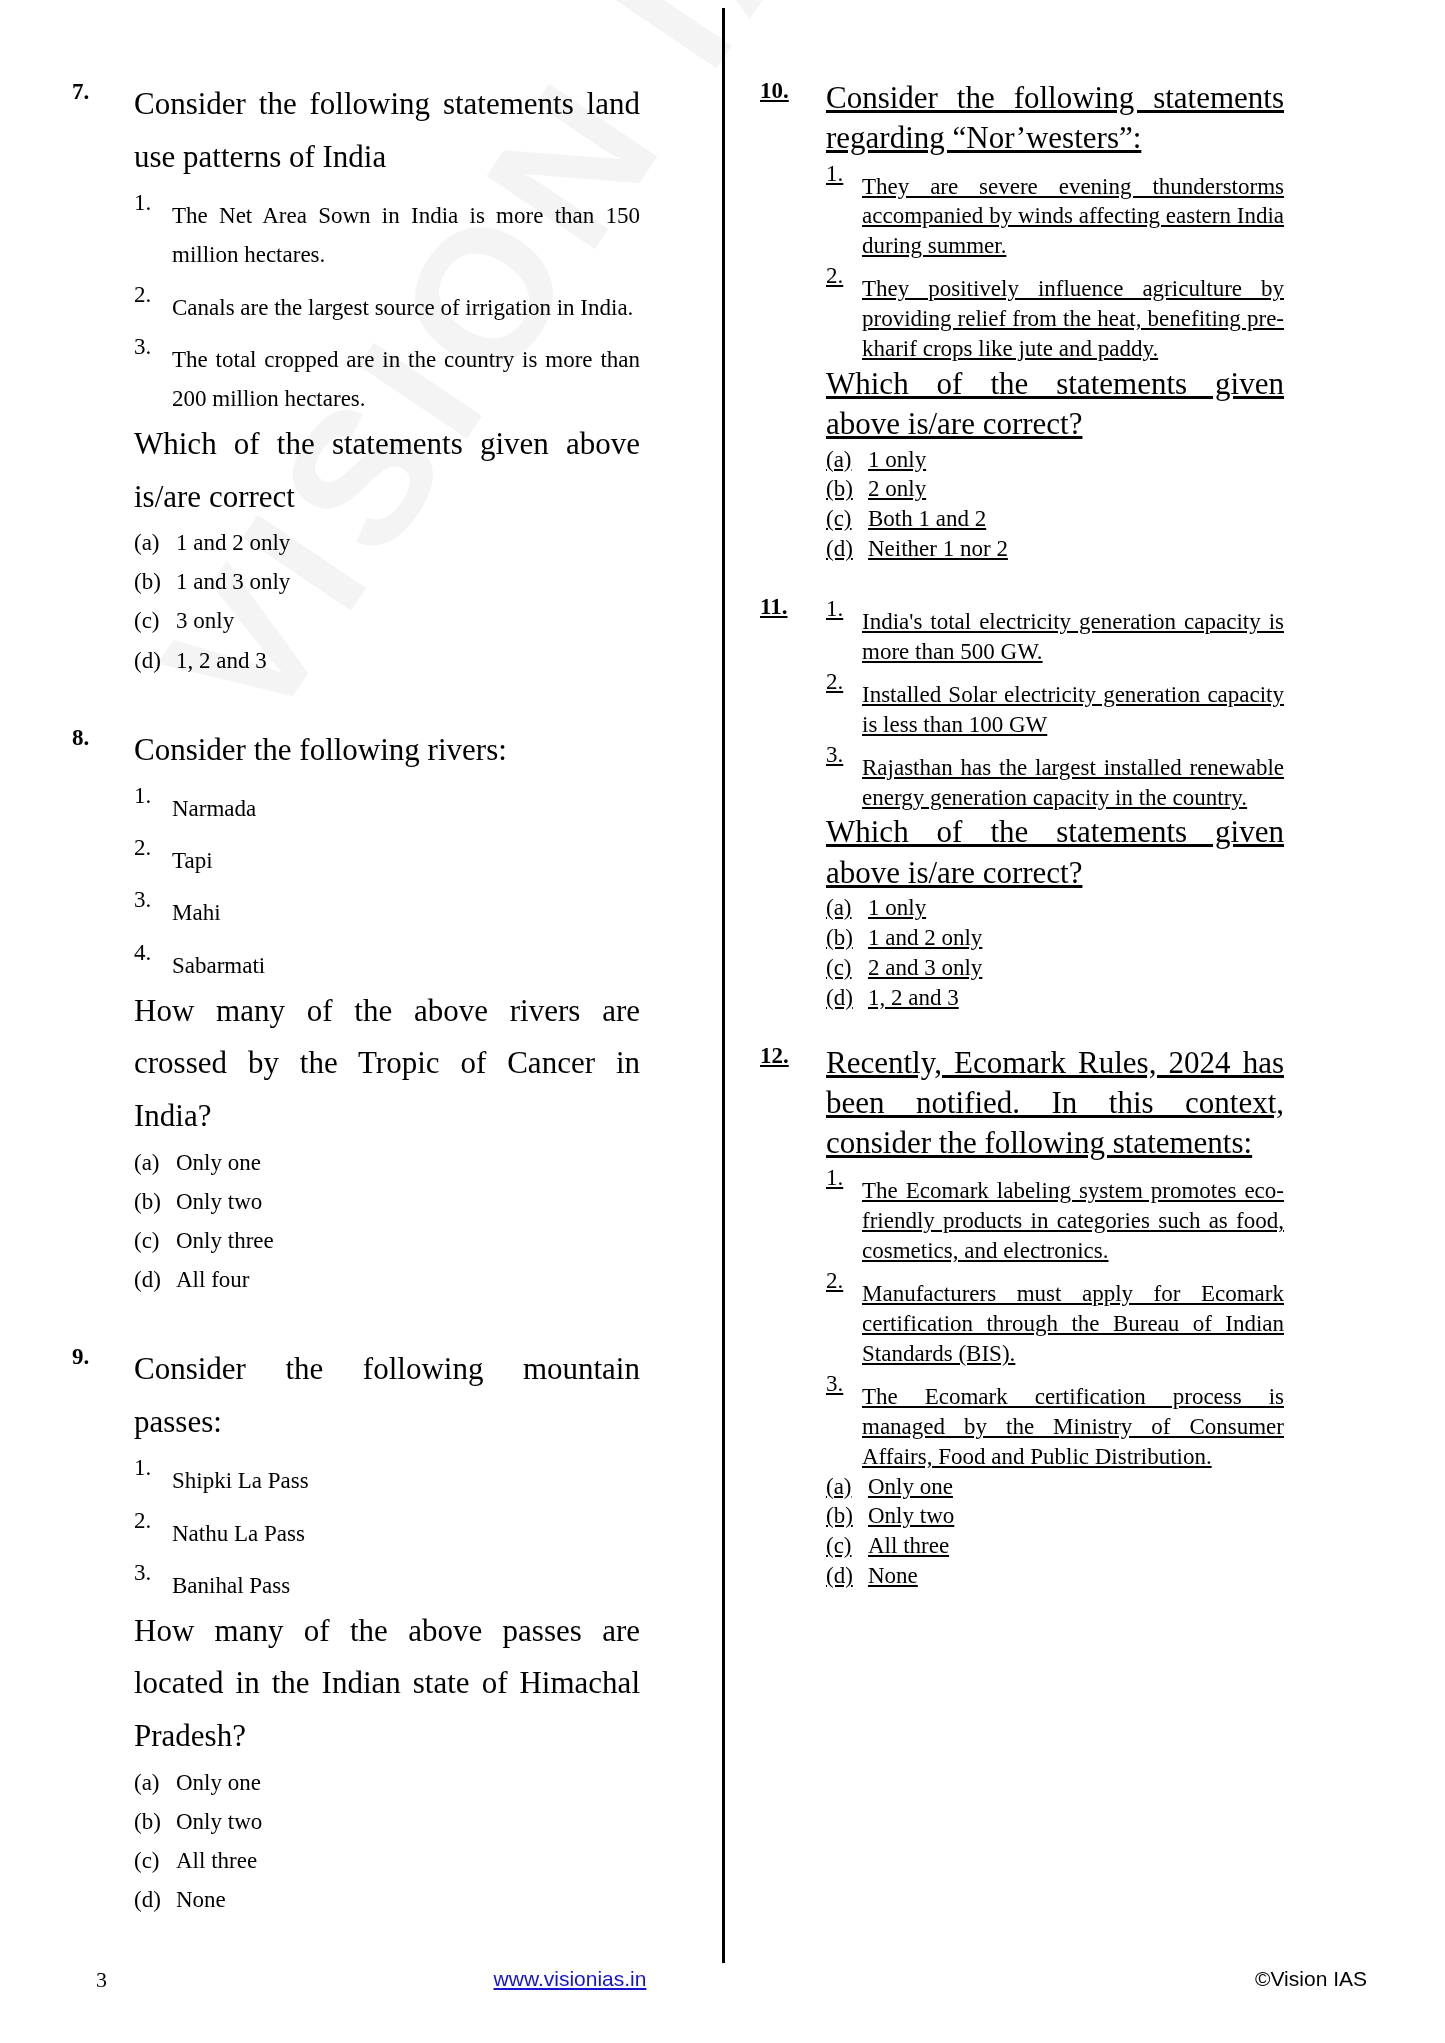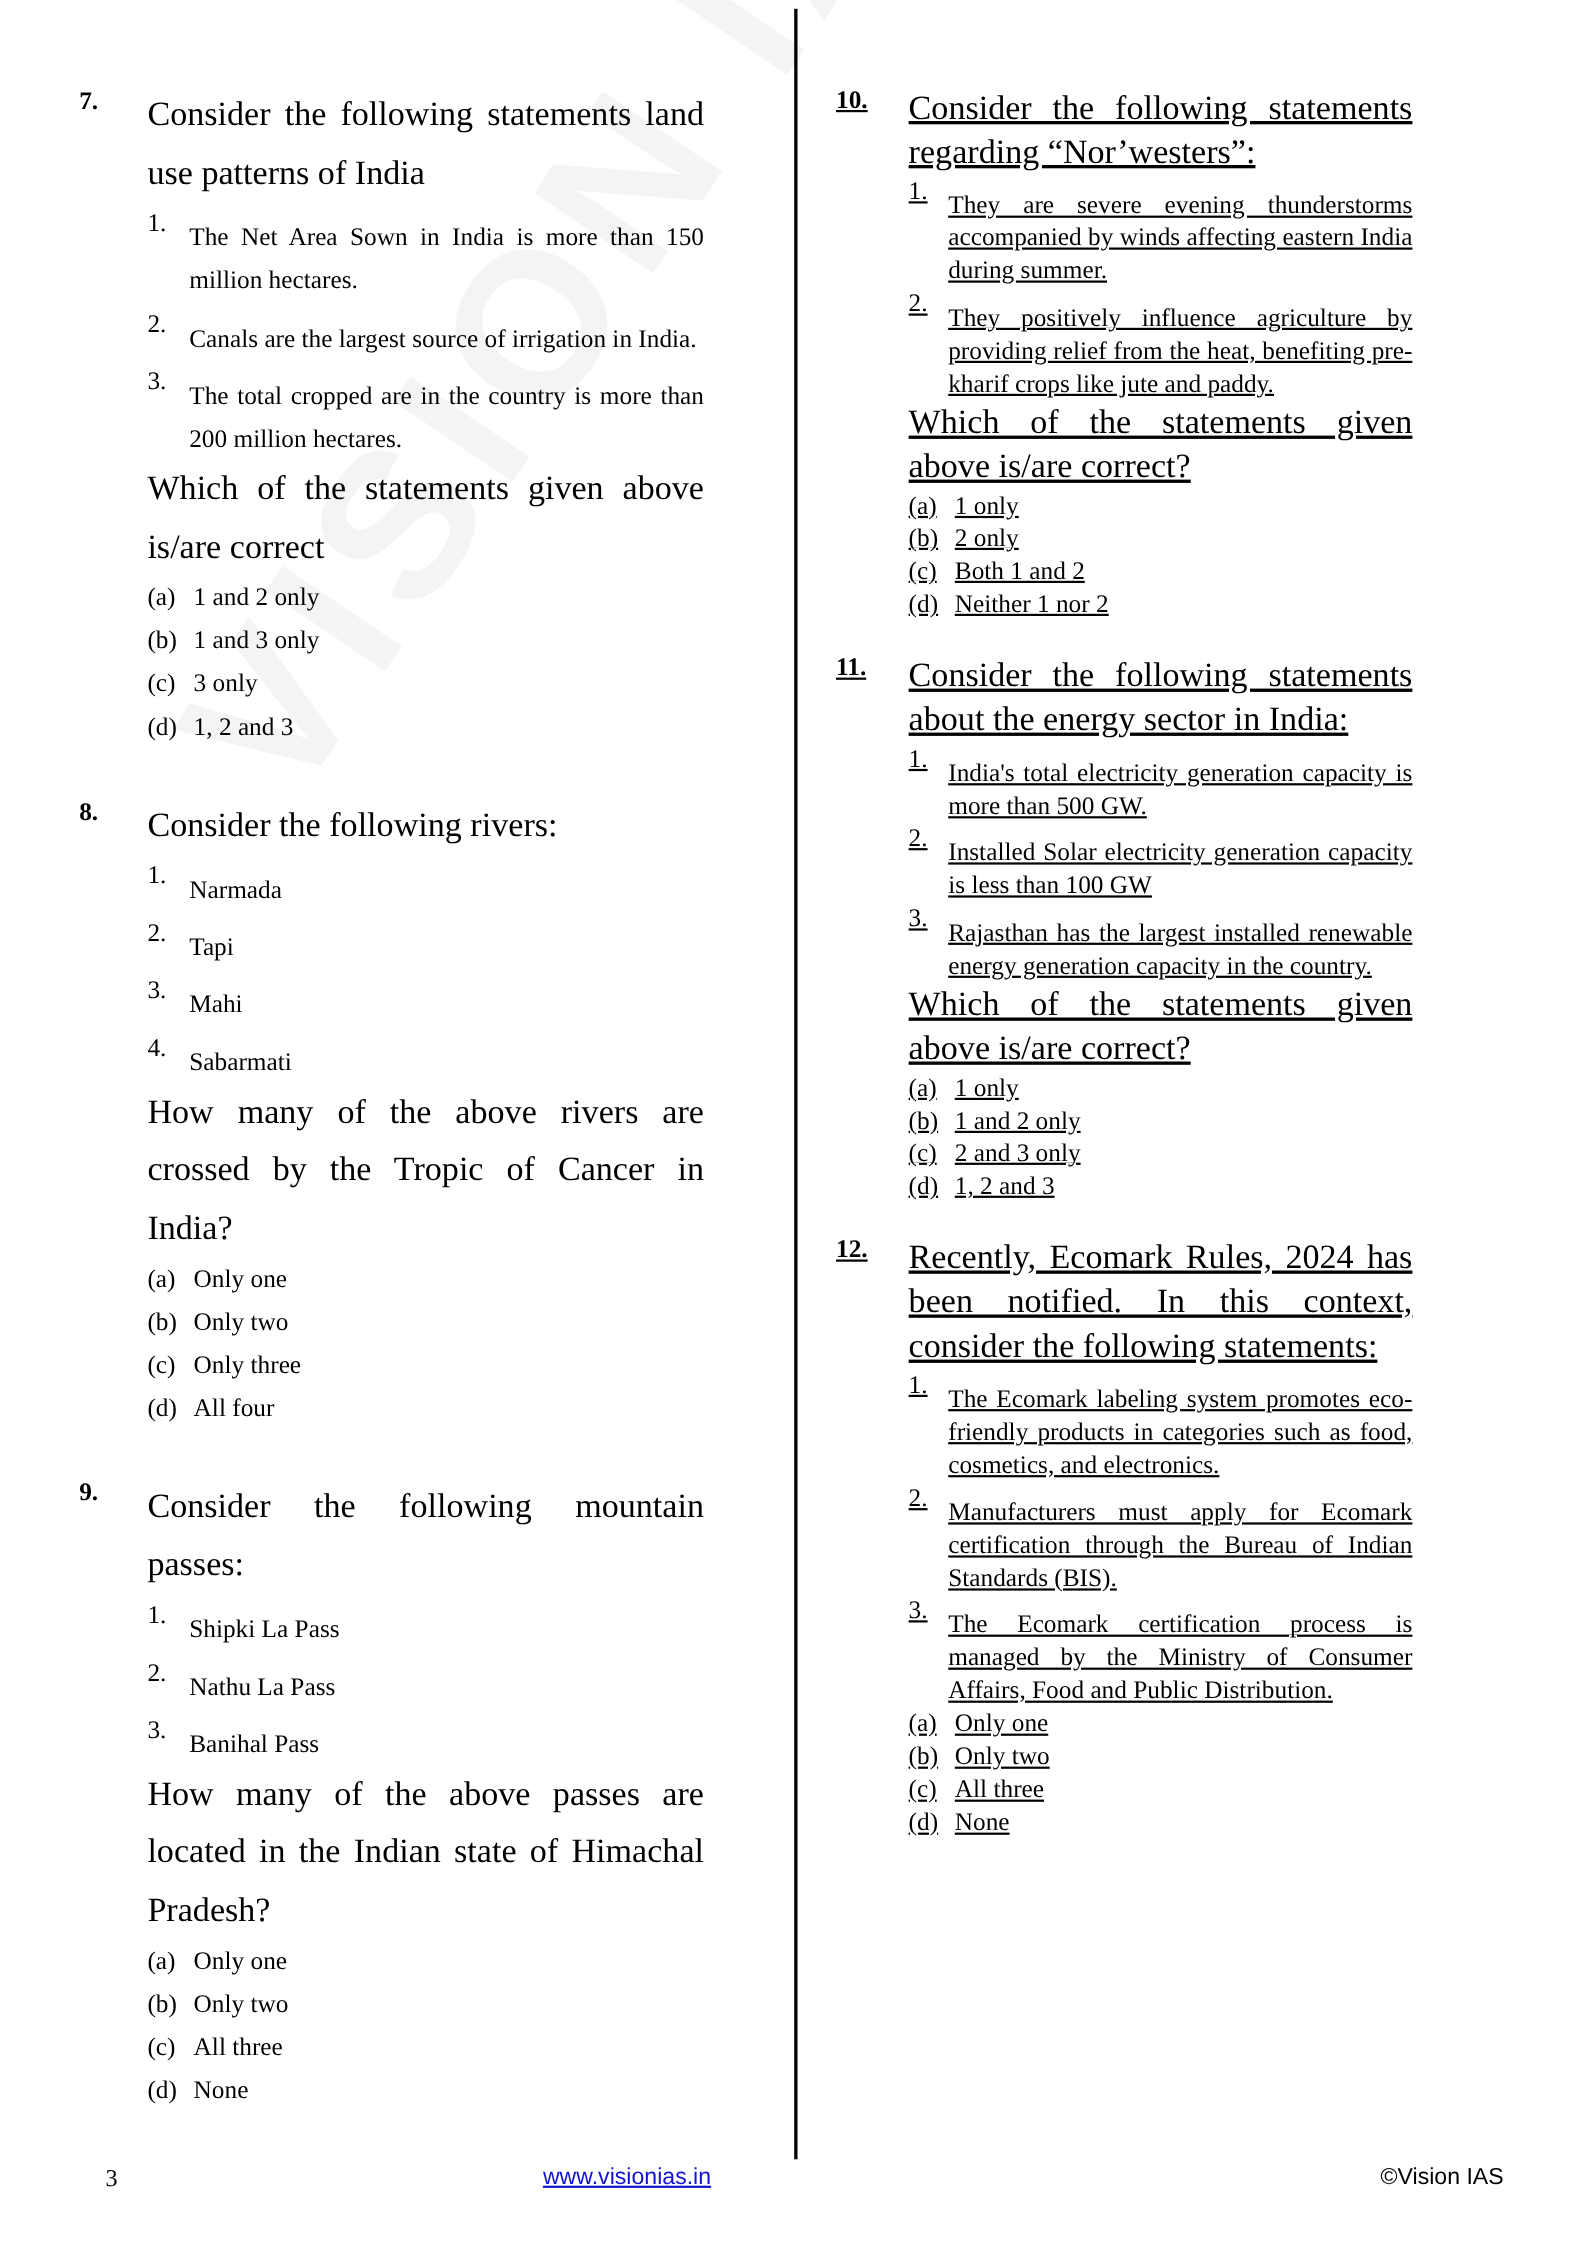--- a/index.html
+++ b/index.html
@@ -362,21 +362,20 @@
             </li>
           </ul>
         </div>
       </div>
 
       <div class="gap-md"></div>
 
       <div class="question">
         <div class="q-num">11.</div>
         <div class="q-body">
-          <p class="q-stem">Consider the following statements about the energy sector in India:</p>
           <ul class="stmts">
             <li class="stmt">
               <span class="stmt-num">1.</span>
               <span class="stmt-text">India's total electricity generation capacity is more than 500 GW.</span>
             </li>
             <li class="stmt">
               <span class="stmt-num">2.</span>
               <span class="stmt-text">Installed Solar electricity generation capacity is less than 100 GW</span>
             </li>
             <li class="stmt">

